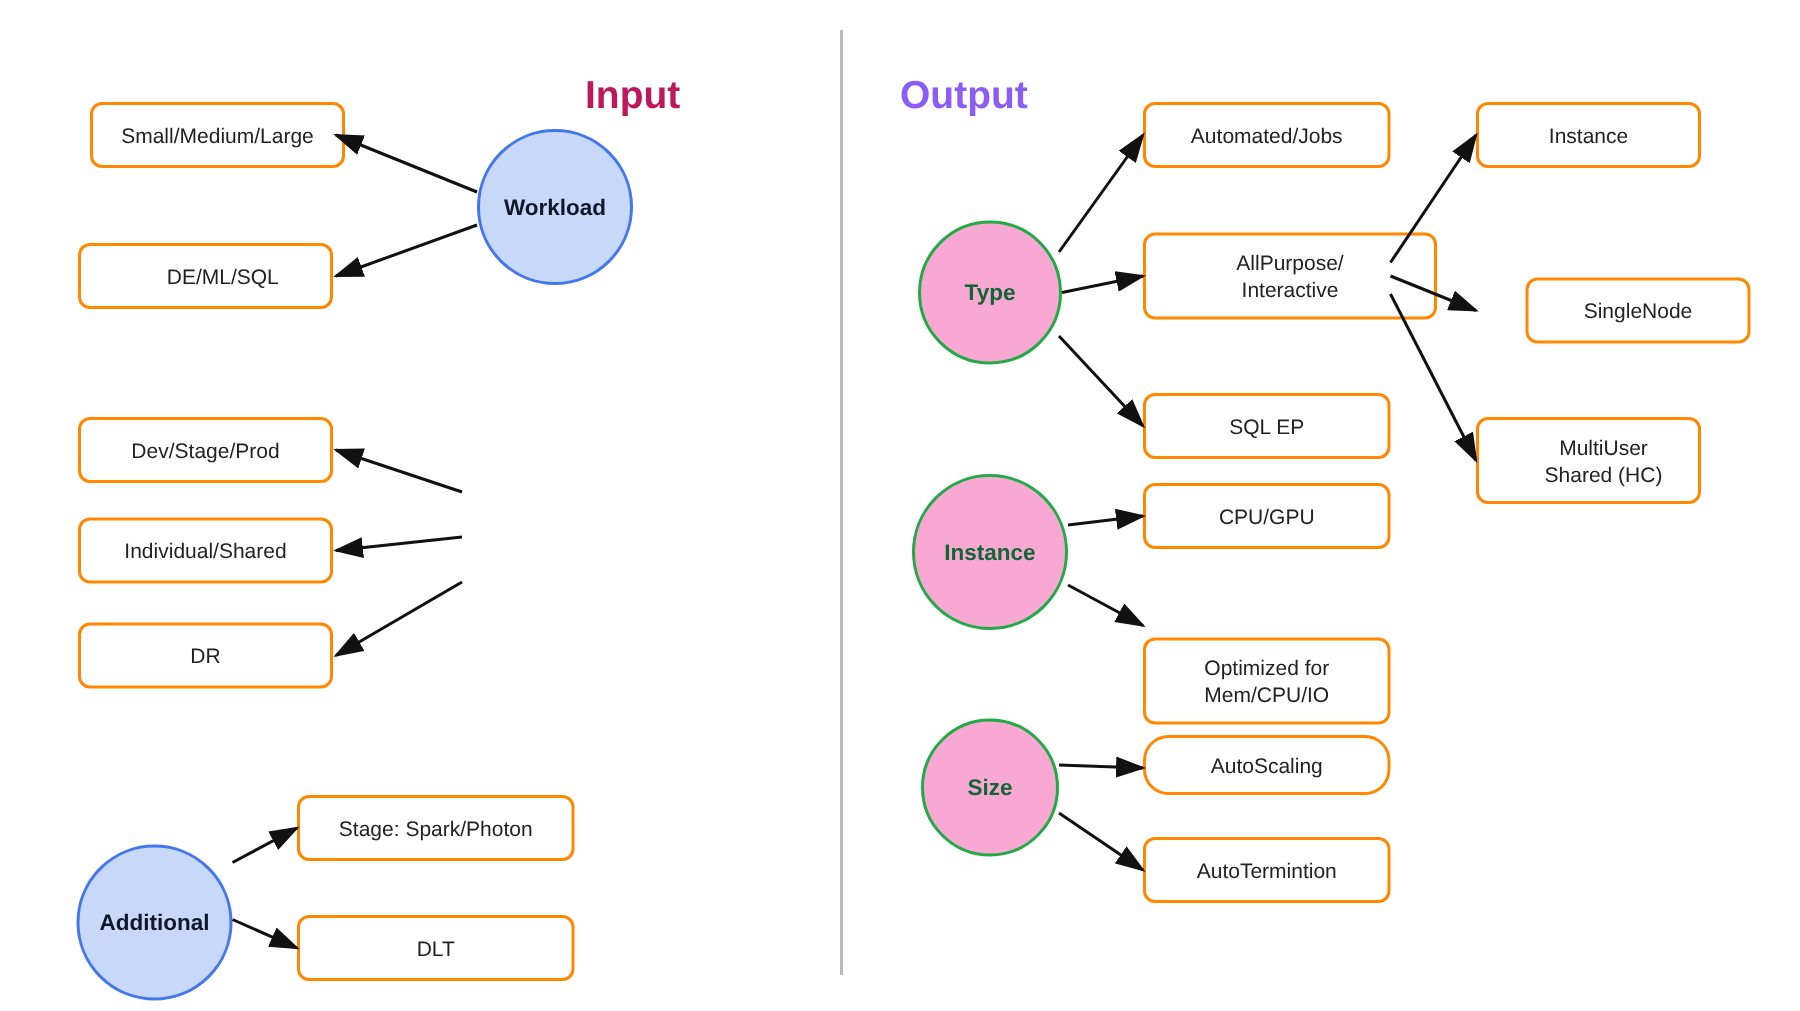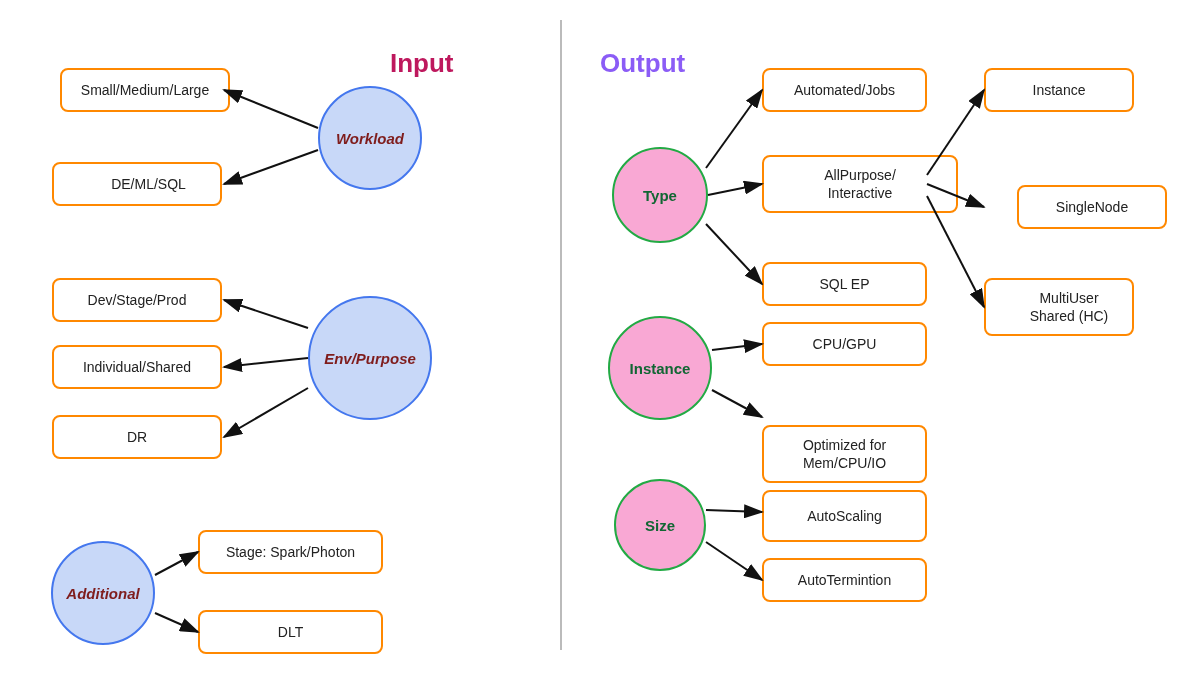--- a/index.html
+++ b/index.html
@@ -48,22 +48,21 @@
       display: flex;
       align-items: center;
       justify-content: center;
       font-size: 15px;
       font-weight: bold;
       text-align: center;
     }
     .circle-blue {
       background: #c8d8f8;
       border: 2.5px solid #4477ee;
-      color: #7f1d1d;
-      font-style: italic;
+      color: #0f172a;
     }
     .circle-green {
       background: #f9a8d4;
       border: 2.5px solid #22aa44;
       color: #116633;
     }
     
     .box {
       position: absolute;
       border: 2px solid #ff8800;
@@ -94,25 +93,22 @@
 
   <div class="section-label label-input">Input</div>
   <div class="section-label label-output">Output</div>
 
   <div class="divider"></div>
 
   <div class="circle circle-blue" style="width:104px;height:104px;left:318px;top:86px;">
     <span>Workload</span>
   </div>
 
-  <div class="circle circle-blue" style="width:124px;height:124px;left:308px;top:296px;">
-    <span>Env/Purpose</span>
-  </div>
-
-  <div class="circle circle-blue" style="width:104px;height:104px;left:51px;top:541px;">
+
+  <div class="circle circle-blue" style="width:104px;height:104px;left:51px;top:563px;">
     <span>Additional</span>
   </div>
 
   <div class="box" style="left:60px;top:68px;width:170px;height:44px;">
     <span>Small/Medium/Large</span>
   </div>
   <div class="box" style="left:52px;top:162px;width:170px;height:44px;padding-left:31px;">
     <span>DE/ML/SQL</span>
   </div>
   <div class="box" style="left:52px;top:278px;width:170px;height:44px;">
@@ -153,21 +149,21 @@
   <div class="box" style="left:762px;top:262px;width:165px;height:44px;">
     <span>SQL EP</span>
   </div>
   <div class="box" style="left:762px;top:322px;width:165px;height:44px;">
     <span>CPU/GPU</span>
   </div>
   <div class="box" style="left:762px;top:388px;width:165px;height:58px;line-height:1.3;margin-top:37px;">
     <span style="white-space:pre-line;">Optimized for
 Mem/CPU/IO</span>
   </div>
-  <div class="box" style="left:762px;top:490px;width:165px;height:52px;">
+  <div class="box" style="left:762px;top:490px;width:165px;height:40px;border-radius:17px;">
     <span>AutoScaling</span>
   </div>
   <div class="box" style="left:762px;top:558px;width:165px;height:44px;">
     <span>AutoTermintion</span>
   </div>
 
   <div class="box" style="left:984px;top:68px;width:150px;height:44px;">
     <span>Instance</span>
   </div>
   <div class="box" style="left:984px;top:185px;width:150px;height:44px;margin-left:33px;">

